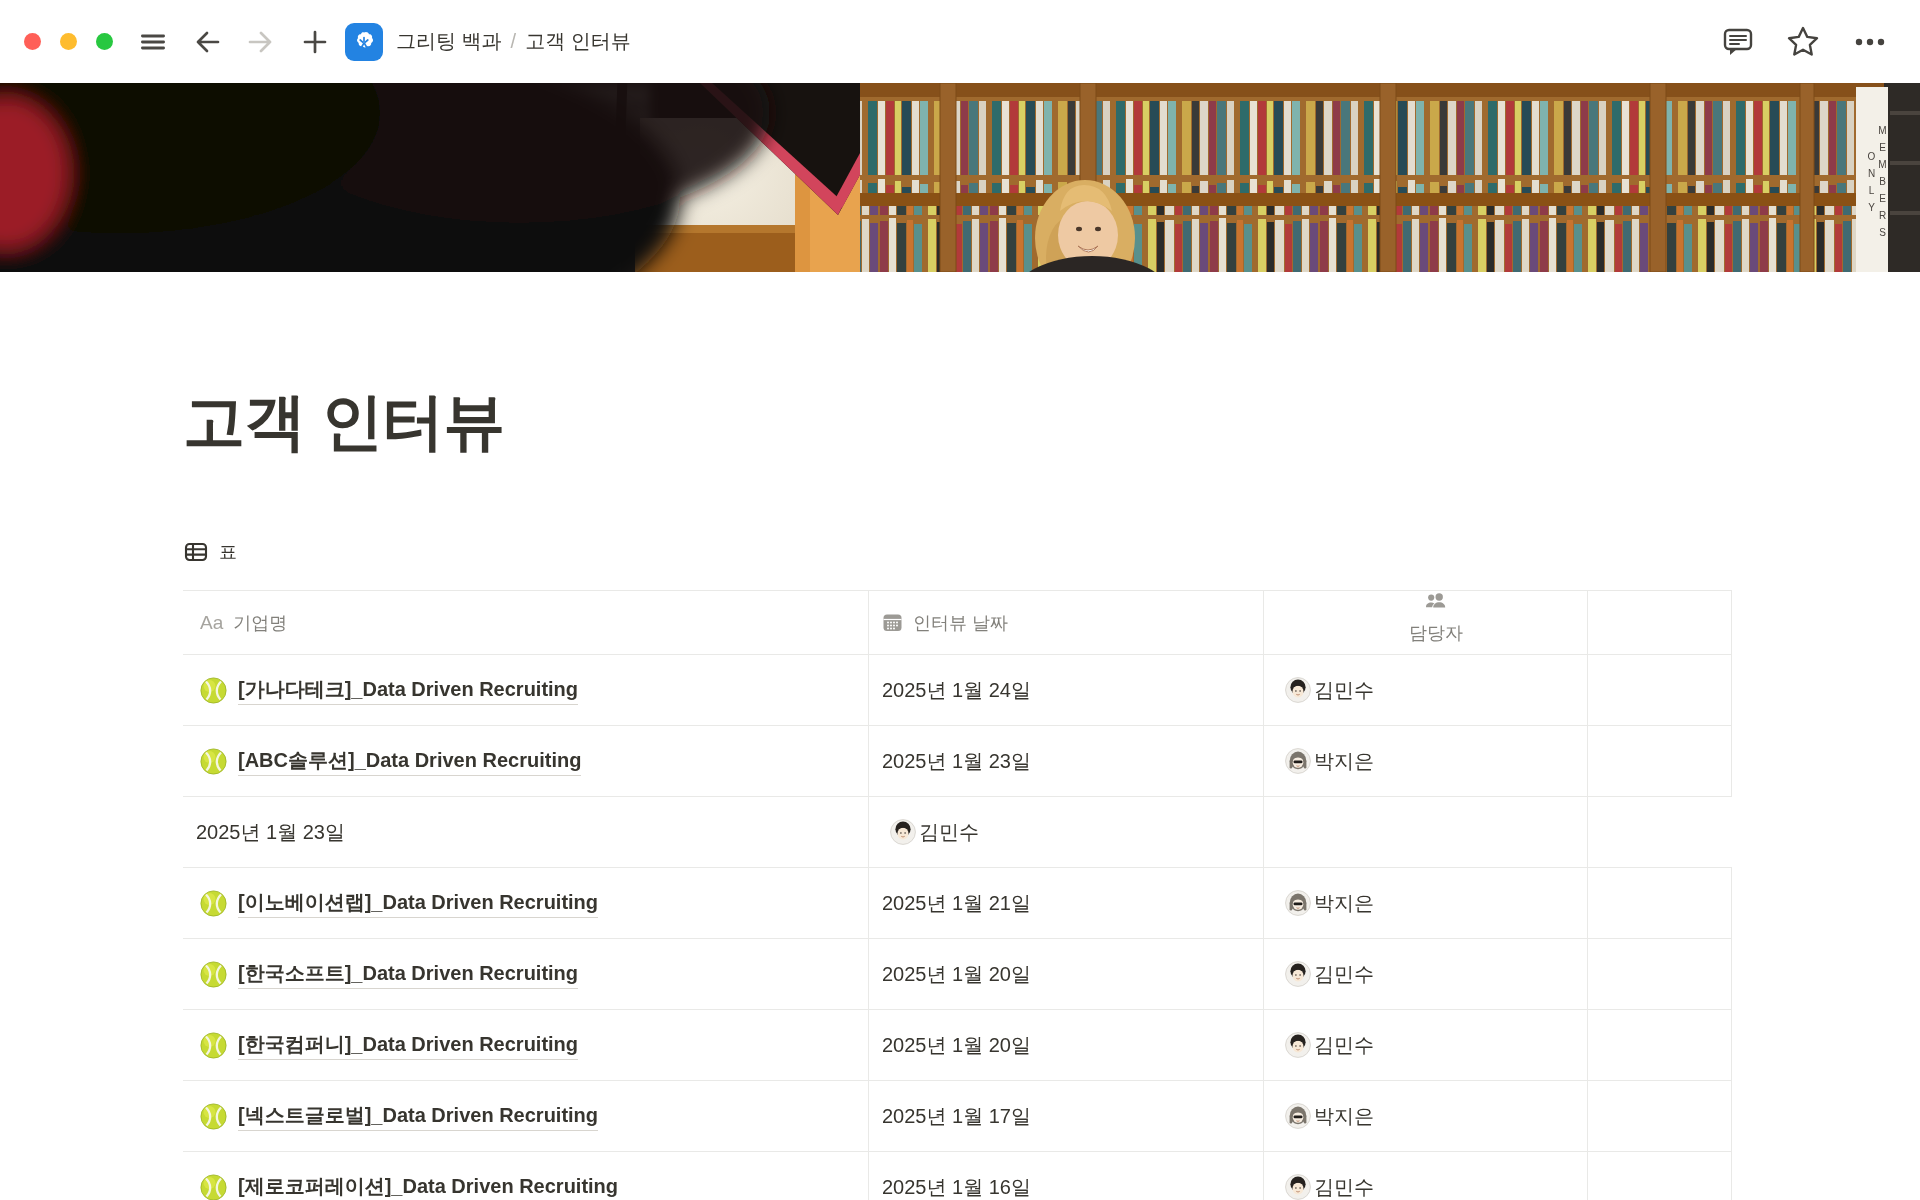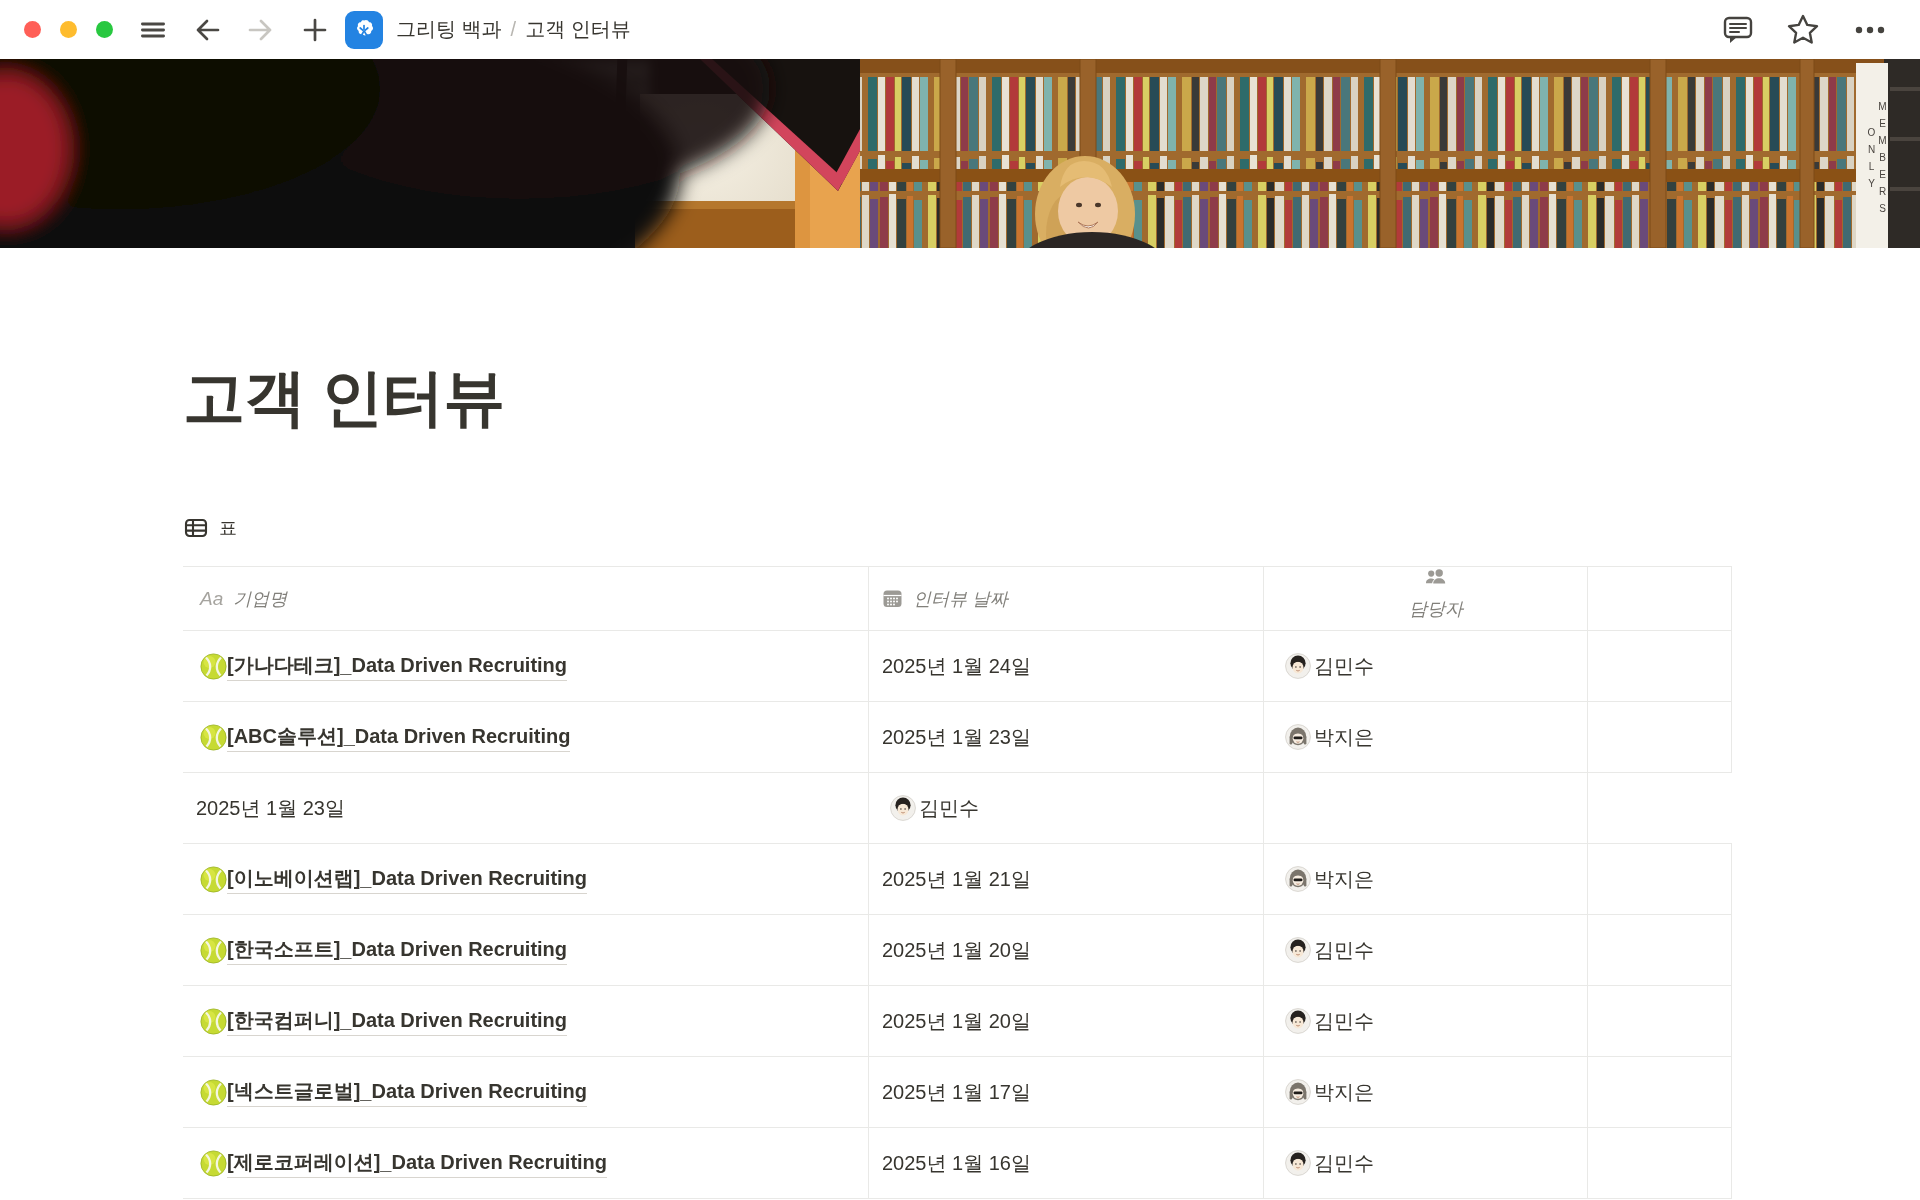--- a/index.html
+++ b/index.html
@@ -1,20 +1,20 @@
 <!DOCTYPE html>
 <html><head>
 <meta charset="utf-8">
 <style>
   * { margin:0; padding:0; box-sizing:border-box; }
   html,body { width:1920px; height:1200px; overflow:hidden; background:#fff;
     font-family:"Liberation Sans", sans-serif; color:#37352f; }
 
   
-  .topbar { height:59px; display:flex; align-items:center; background:#fff; position:relative; z-index:5;border-radius:29px; }
+  .topbar { height:83px; display:flex; align-items:center; background:#fff; position:relative; z-index:5;border-radius:29px; }
   .traffic { display:flex; gap:19px; margin-left:24px; }
   .light { width:17px; height:17px; border-radius:50%; display:inline-block; cursor:pointer; }
   .iconbtn { background:none; border:none; padding:4px; margin:0; display:flex; align-items:center; justify-content:center; cursor:pointer; }
   .iconbtn svg { display:block; }
   .nav-left { display:flex; align-items:center; gap:14px; margin-left:20px; }
   .crumb { display:flex; align-items:center; margin-left:10px; font-size:20px; }
   .appicon { width:38px; height:38px; border-radius:9px; background:#2383e2; display:flex; align-items:center; justify-content:center; margin-right:13px; }
   .crumb-link { cursor:pointer; color:#37352f; }
   .crumb-sep { color:#b8b6b1; margin:0 9px; }
   .topbar-right { margin-left:auto; display:flex; align-items:center; gap:20px; margin-right:26px; }
@@ -28,29 +28,29 @@
 
   
   main { padding-left:183px; padding-right:188px; }
   h1.page-title { margin-top:113px; font-size:62px; font-weight:700; letter-spacing:-1px; line-height:1.2; cursor:text; }
 
   .view-tabs { margin-top:74px; display:flex; }
   .view-tab { display:flex; align-items:center; gap:10px; height:38px; font-size:18px; font-weight:500; color:#37352f; cursor:pointer; }
 
   .dtable { margin-top:19px; border-top:1px solid #e9e9e7; width:1549px; }
   .thead, .trow { display:grid; grid-template-columns:686px 395px 324px 144px; }
-  .thead { height:64px; border-bottom:1px solid #e9e9e7;font-style:italic; }
+  .thead { height:64px; border-bottom:1px solid #e9e9e7; }
   .hcell { display:flex; align-items:center; gap:10px; font-size:18px; color:#82807b; border-right:1px solid #e9e9e7; }
   .hcell.h1 { padding-left:17px; }
   .hcell.h2 { padding-left:13px; }
   .hcell.h3 { padding-left:21px;flex-direction:column; }
   .type-glyph { font-size:19px; color:#a6a49f; }
   .trow { height:71px; border-bottom:1px solid #e9e9e7; }
   .cell { display:flex; align-items:center; border-right:1px solid #e9e9e7; font-size:20px; }
-  .cell.c1 { padding-left:17px; }
+  .cell.c1 { padding-left:17px; gap:11px; }
   .cell.c2 { padding-left:13px; }
   .cell.c3 { padding-left:21px; gap:3px; }
   .company { font-weight:700; color:#37352f; text-decoration:none; border-bottom:1.5px solid #d8d5cf; padding-bottom:1px; cursor:pointer; }
   .ball { width:27px; height:27px; flex:0 0 27px; }
   .avatar { width:26px; height:26px; flex:0 0 26px; }
 </style>
 </head>
 <body>
 
 <header class="topbar">

